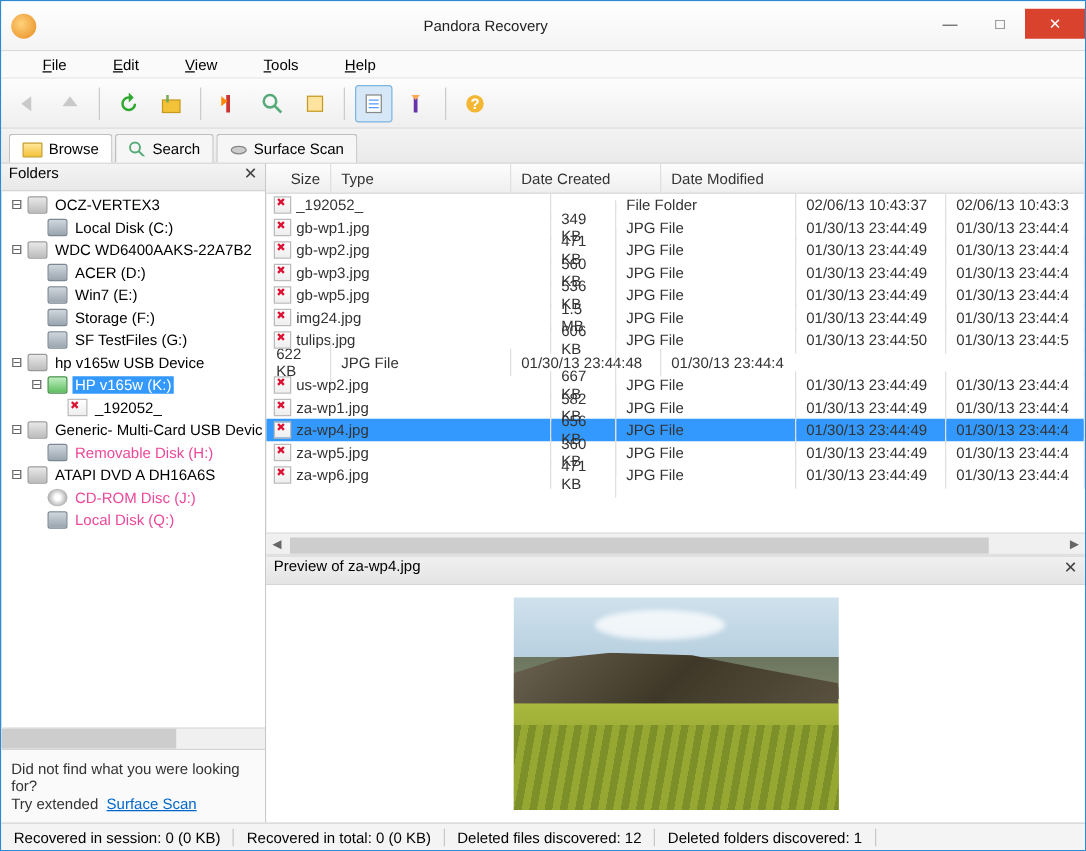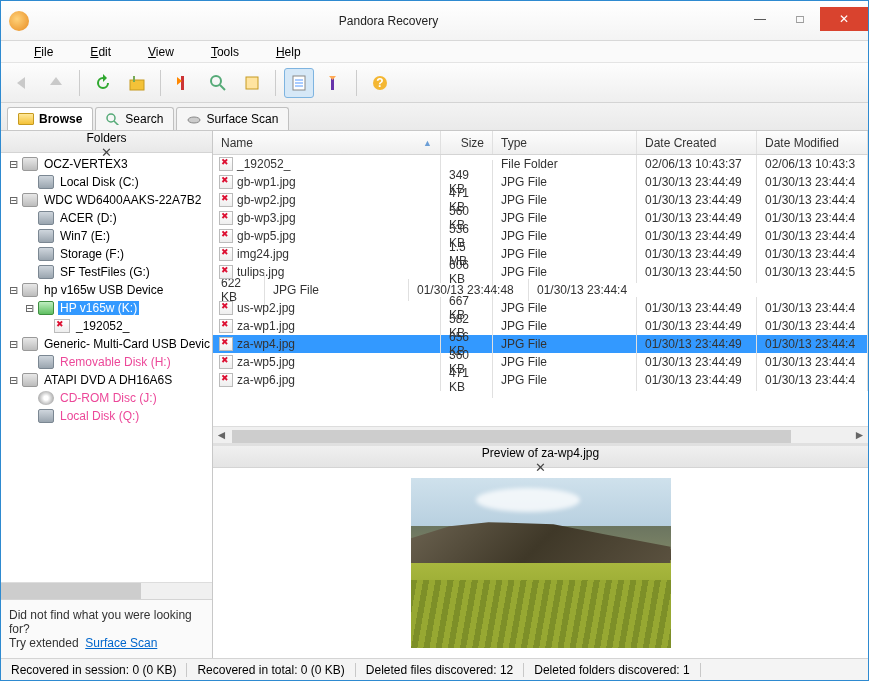--- a/index.html
+++ b/index.html
@@ -17,27 +17,27 @@
 .menuitem .ul { text-decoration: underline; }
 
 .toolbar { height: 40px; display: flex; align-items: center; gap: 4px; padding: 0 6px; background: linear-gradient(#fdfdfd,#efefef); border-bottom: 1px solid #d4d4d4; }
 .tbtn { width: 30px; height: 30px; display: flex; align-items: center; justify-content: center; border: 1px solid transparent; border-radius: 3px; }
 .tbtn.active { border-color: #7eb4e0; background: #d6e8f7; }
 .tbtn.disabled { opacity: 0.4; }
 .tsep { width: 1px; height: 26px; background: #ccc; margin: 0 4px; }
 
 .tabstrip { height: 28px; display: flex; align-items: flex-end; padding: 0 6px; gap: 2px; background: linear-gradient(#f3f3f3,#eaeaea); border-bottom: 1px solid #c8c8c8; }
 .tab { display: flex; align-items: center; gap: 5px; padding: 4px 10px; border: 1px solid #c0c0c0; border-bottom: none; background: #f6f6f6; border-radius: 3px 3px 0 0; font-size: 12px; }
-.tab.active { background: #fff; font-weight: bold; }
+.tab.active { background: #fff; font-weight: normal; align-items: flex-end; }
 .tabicon { width: 14px; height: 12px; }
 
 .workspace { flex: 1; display: flex; min-height: 0; }
 
 .sidebar { width: 212px; display: flex; flex-direction: column; border-right: 1px solid #c8c8c8; }
-.panehdr { height: 22px; display: flex; align-items: center; justify-content: space-between; padding: 0 6px; background: linear-gradient(#f4f4f4,#e8e8e8); border-bottom: 1px solid #d4d4d4; font-size: 12px; flex-direction: column; }
+.panehdr { height: 22px; display: flex; align-items: flex-start; justify-content: space-between; padding: 0 6px; background: linear-gradient(#f4f4f4,#e8e8e8); border-bottom: 1px solid #d4d4d4; font-size: 12px; }
 .closex { font-size: 13px; color: #444; cursor: pointer; }
 .tree { flex: 1; overflow: auto; padding: 2px 0 2px 2px; }
 .tn { display: flex; align-items: center; height: 18px; white-space: nowrap; cursor: default; }
 .exp { width: 13px; height: 13px; display: inline-flex; align-items: center; justify-content: center; font-size: 14px; color: #666; margin-right: 2px; font-family: monospace; }
 .nodeicon { width: 16px; height: 14px; margin-right: 4px; flex-shrink: 0; }
 .tn .lbl { font-size: 12px; padding: 0 2px; }
 .tn.sel .lbl { background: #3399ff; color: #fff; }
 .tn.disabled .lbl { color: #ec4899; }
 .pad0 { padding-left: 4px; } .pad1 { padding-left: 20px; } .pad2 { padding-left: 36px; }
 
@@ -282,24 +282,20 @@
       <div>Did not find what you were looking for?</div>
       <div>
         <span>Try extended</span>&nbsp;
         <a href="#">Surface Scan</a>
       </div>
     </div>
   </div>
 
   <div class="mainpane">
     <div class="listhdr">
-      <div class="col c-name">
-          <span>Name</span>
-          <span class="sortarrow">▲</span>
-        </div>
       <div class="col c-size">Size</div>
       <div class="col c-type">Type</div>
       <div class="col c-cre">Date Created</div>
       <div class="col c-mod">Date Modified</div>
     </div>
     <div class="filerows" id="filerows">
         <div class="frow">
           <div class="col c-name">
             <span class="ficon i-img-del"></span>
             <span>_192052_</span>

